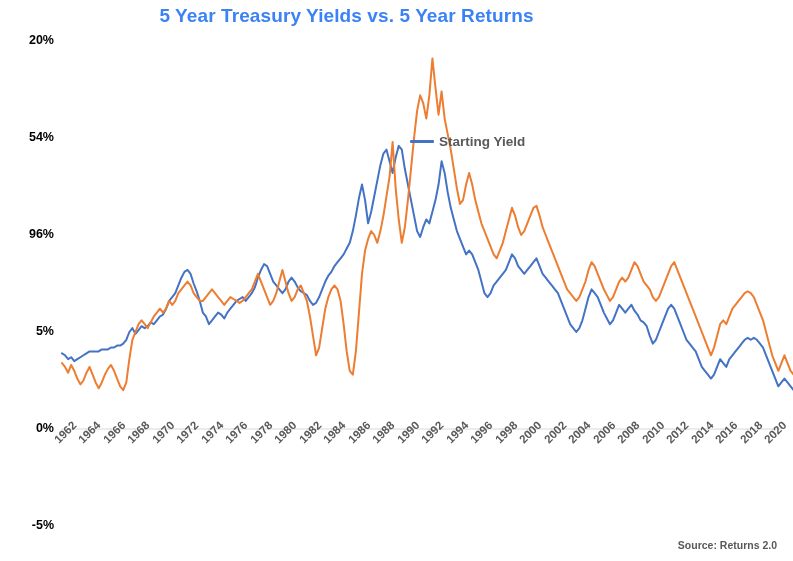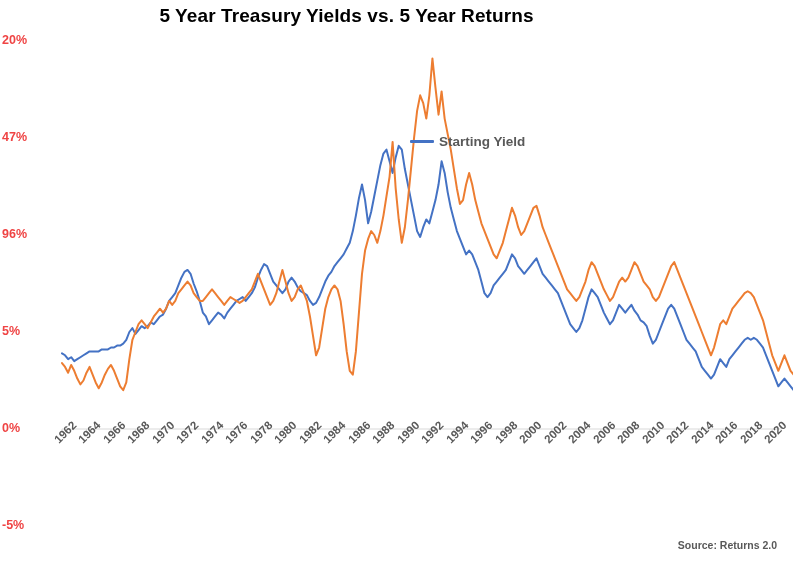--- a/index.html
+++ b/index.html
@@ -22,35 +22,35 @@
     height: 561px;
   }
   #chart-title {
     position: absolute;
     left: 0;
     top: 5px;
     width: 693px;
     text-align: center;
     font-size: 19px;
     font-weight: bold;
-    color: #000000;
+    color: #3b82f6;
     letter-spacing: 0.1px;
   }
   #plot-svg {
     position: absolute;
     left: 0;
     top: 0;
   }
   .ytick-label {
     position: absolute;
     width: 52px;
-    text-align: left;
+    text-align: right;
     font-size: 12.5px;
     font-weight: bold;
-    color: #ef4444;
+    color: #000000;
   }
   .xtick-label {
     position: absolute;
     font-size: 11.5px;
     font-weight: bold;
     color: #595959;
     transform-origin: left top;
     transform: rotate(-45deg);
     white-space: nowrap;
   }
@@ -127,21 +127,21 @@
         <line x1="772.2040816326536" x2="772.2040816326536" y1="429" y2="433" stroke="#d9d9d9" stroke-width="1"></line>
       </g>
     <g id="series-layer">
         <polyline points="62.00,353.34 65.06,355.28 68.12,359.16 71.18,357.22 74.24,361.10 77.31,359.16 80.37,357.22 83.43,355.28 86.49,353.34 89.55,351.40 92.61,351.40 95.67,351.40 98.73,351.40 101.80,349.46 104.86,349.46 107.92,349.46 110.98,347.52 114.04,347.52 117.10,345.58 120.16,345.58 123.22,343.64 126.29,339.76 129.35,332.00 132.41,328.12 135.47,333.94 138.53,330.06 141.59,326.18 144.65,328.12 147.71,326.18 150.78,322.30 153.84,324.24 156.90,320.36 159.96,316.48 163.02,314.54 166.08,308.72 169.14,300.96 172.20,297.08 175.27,293.20 178.33,285.44 181.39,277.68 184.45,271.86 187.51,269.92 190.57,273.80 193.63,283.50 196.69,291.26 199.76,300.96 202.82,312.60 205.88,316.48 208.94,324.24 212.00,320.36 215.06,316.48 218.12,312.60 221.18,314.54 224.24,318.42 227.31,312.60 230.37,308.72 233.43,304.84 236.49,300.96 239.55,299.02 242.61,297.08 245.67,300.96 248.73,297.08 251.80,293.20 254.86,287.38 257.92,277.68 260.98,269.92 264.04,264.10 267.10,266.04 270.16,273.80 273.22,281.56 276.29,285.44 279.35,289.32 282.41,293.20 285.47,289.32 288.53,281.56 291.59,277.68 294.65,281.56 297.71,287.38 300.78,291.26 303.84,293.20 306.90,295.14 309.96,300.96 313.02,304.84 316.08,302.90 319.14,297.08 322.20,289.32 325.27,281.56 328.33,275.74 331.39,271.86 334.45,266.04 337.51,262.16 340.57,258.28 343.63,254.40 346.69,248.58 349.76,242.76 352.82,231.12 355.88,215.60 358.94,198.14 362.00,184.56 365.06,200.08 368.12,223.36 371.18,211.72 374.24,196.20 377.31,180.68 380.37,165.16 383.43,153.52 386.49,149.64 389.55,161.28 392.61,172.92 395.67,157.40 398.73,145.76 401.80,149.64 404.86,169.04 407.92,184.56 410.98,200.08 414.04,215.60 417.10,231.12 420.16,236.94 423.22,227.24 426.29,219.48 429.35,223.36 432.41,211.72 435.47,200.08 438.53,184.56 441.59,161.28 444.65,172.92 447.71,192.32 450.78,207.84 453.84,219.48 456.90,231.12 459.96,238.88 463.02,246.64 466.08,254.40 469.14,250.52 472.20,254.40 475.27,262.16 478.33,269.92 481.39,281.56 484.45,293.20 487.51,297.08 490.57,293.20 493.63,285.44 496.69,281.56 499.76,277.68 502.82,273.80 505.88,269.92 508.94,262.16 512.00,254.40 515.06,258.28 518.12,266.04 521.18,269.92 524.24,273.80 527.31,269.92 530.37,266.04 533.43,262.16 536.49,258.28 539.55,266.04 542.61,273.80 545.67,277.68 548.73,281.56 551.80,285.44 554.86,289.32 557.92,293.20 560.98,300.96 564.04,308.72 567.10,316.48 570.16,324.24 573.22,328.12 576.29,332.00 579.35,328.12 582.41,320.36 585.47,308.72 588.53,297.08 591.59,289.32 594.65,293.20 597.71,297.08 600.78,304.84 603.84,312.60 606.90,318.42 609.96,324.24 613.02,320.36 616.08,312.60 619.14,304.84 622.20,308.72 625.27,312.60 628.33,308.72 631.39,304.84 634.45,310.66 637.51,314.54 640.57,320.36 643.63,322.30 646.69,326.18 649.76,335.88 652.82,343.64 655.88,339.76 658.94,332.00 662.00,324.24 665.06,316.48 668.12,308.72 671.18,304.84 674.24,308.72 677.31,316.48 680.37,324.24 683.43,332.00 686.49,339.76 689.55,343.64 692.61,347.52 695.67,351.40 698.73,359.16 701.80,366.92 704.86,370.80 707.92,374.68 710.98,378.56 714.04,374.68 717.10,366.92 720.16,359.16 723.22,363.04 726.29,366.92 729.35,359.16 732.41,355.28 735.47,351.40 738.53,347.52 741.59,343.64 744.65,339.76 747.71,337.82 750.78,339.76 753.84,337.82 756.90,339.76 759.96,343.64 763.02,347.52 766.08,355.28 769.14,363.04 772.20,370.80 775.27,378.56 778.33,386.32 781.39,382.44 784.45,378.56 787.51,382.44 790.57,386.32 793.63,390.20 796.69,394.08 799.76,386.32 802.82,382.44 805.88,390.20 808.94,396.02 812.00,401.84 815.06,407.66 818.12,411.54 821.18,413.48 824.24,415.42 827.31,413.48 830.37,411.54 833.43,413.48 836.49,415.42 839.55,411.54 842.61,405.72 845.67,399.90 848.73,396.02 851.80,397.96 854.86,396.02 857.92,392.14 860.98,388.26 864.04,390.20 867.10,394.08 870.16,399.90 873.22,403.78 876.29,405.72 879.35,401.84 882.41,396.02 885.47,392.14 888.53,388.26 891.59,390.20 894.65,394.08 897.71,392.14 900.78,388.26 903.84,384.38 906.90,380.50 909.96,376.62 913.02,372.74 916.08,370.80 919.14,374.68 922.20,378.56 925.27,382.44 928.33,386.32 931.39,392.14 934.45,397.96 937.51,401.84 940.57,399.90 943.63,397.96 946.69,401.84 949.76,411.54 952.82,419.30 955.88,423.18 958.94,423.18" fill="none" stroke="#4472C4" stroke-width="2" stroke-linejoin="round" stroke-linecap="round"></polyline>
         <polyline points="62.00,363.04 65.06,366.92 68.12,372.74 71.18,364.98 74.24,370.80 77.31,378.56 80.37,384.38 83.43,380.50 86.49,372.74 89.55,366.92 92.61,374.68 95.67,382.44 98.73,388.26 101.80,382.44 104.86,374.68 107.92,368.86 110.98,364.98 114.04,370.80 117.10,378.56 120.16,386.32 123.22,390.20 126.29,382.44 129.35,359.16 132.41,339.76 135.47,332.00 138.53,324.24 141.59,320.36 144.65,324.24 147.71,328.12 150.78,322.30 153.84,316.48 156.90,312.60 159.96,308.72 163.02,312.60 166.08,308.72 169.14,300.96 172.20,304.84 175.27,300.96 178.33,293.20 181.39,289.32 184.45,285.44 187.51,281.56 190.57,285.44 193.63,293.20 196.69,297.08 199.76,300.96 202.82,300.96 205.88,297.08 208.94,293.20 212.00,289.32 215.06,293.20 218.12,297.08 221.18,300.96 224.24,304.84 227.31,300.96 230.37,297.08 233.43,299.02 236.49,300.96 239.55,302.90 242.61,300.96 245.67,297.08 248.73,293.20 251.80,289.32 254.86,281.56 257.92,273.80 260.98,281.56 264.04,289.32 267.10,297.08 270.16,304.84 273.22,300.96 276.29,293.20 279.35,281.56 282.41,269.92 285.47,281.56 288.53,293.20 291.59,300.96 294.65,297.08 297.71,289.32 300.78,285.44 303.84,293.20 306.90,300.96 309.96,316.48 313.02,335.88 316.08,355.28 319.14,347.52 322.20,328.12 325.27,308.72 328.33,297.08 331.39,289.32 334.45,285.44 337.51,289.32 340.57,300.96 343.63,324.24 346.69,351.40 349.76,370.80 352.82,374.68 355.88,351.40 358.94,312.60 362.00,273.80 365.06,250.52 368.12,238.88 371.18,231.12 374.24,235.00 377.31,242.76 380.37,231.12 383.43,215.60 386.49,196.20 389.55,176.80 392.61,141.88 395.67,188.44 398.73,219.48 401.80,242.76 404.86,227.24 407.92,200.08 410.98,169.04 414.04,138.00 417.10,110.84 420.16,95.32 423.22,103.08 426.29,118.60 429.35,95.32 432.41,58.46 435.47,87.56 438.53,114.72 441.59,91.44 444.65,118.60 447.71,134.12 450.78,149.64 453.84,169.04 456.90,188.44 459.96,203.96 463.02,200.08 466.08,184.56 469.14,172.92 472.20,184.56 475.27,200.08 478.33,211.72 481.39,223.36 484.45,231.12 487.51,238.88 490.57,246.64 493.63,254.40 496.69,258.28 499.76,250.52 502.82,242.76 505.88,231.12 508.94,219.48 512.00,207.84 515.06,215.60 518.12,227.24 521.18,235.00 524.24,231.12 527.31,223.36 530.37,215.60 533.43,207.84 536.49,205.90 539.55,215.60 542.61,227.24 545.67,235.00 548.73,242.76 551.80,250.52 554.86,258.28 557.92,266.04 560.98,273.80 564.04,281.56 567.10,289.32 570.16,293.20 573.22,297.08 576.29,300.96 579.35,297.08 582.41,289.32 585.47,281.56 588.53,269.92 591.59,262.16 594.65,266.04 597.71,273.80 600.78,281.56 603.84,289.32 606.90,295.14 609.96,300.96 613.02,297.08 616.08,289.32 619.14,281.56 622.20,277.68 625.27,281.56 628.33,277.68 631.39,269.92 634.45,262.16 637.51,266.04 640.57,273.80 643.63,281.56 646.69,285.44 649.76,289.32 652.82,297.08 655.88,300.96 658.94,297.08 662.00,289.32 665.06,281.56 668.12,273.80 671.18,266.04 674.24,262.16 677.31,269.92 680.37,277.68 683.43,285.44 686.49,293.20 689.55,300.96 692.61,308.72 695.67,316.48 698.73,324.24 701.80,332.00 704.86,339.76 707.92,347.52 710.98,355.28 714.04,347.52 717.10,335.88 720.16,324.24 723.22,320.36 726.29,324.24 729.35,316.48 732.41,308.72 735.47,304.84 738.53,300.96 741.59,297.08 744.65,293.20 747.71,291.26 750.78,293.20 753.84,297.08 756.90,304.84 759.96,312.60 763.02,320.36 766.08,332.00 769.14,343.64 772.20,355.28 775.27,363.04 778.33,370.80 781.39,363.04 784.45,355.28 787.51,363.04 790.57,370.80 793.63,374.68 796.69,378.56 799.76,382.44 802.82,386.32 805.88,390.20 808.94,394.08 812.00,397.96 815.06,401.84 818.12,405.72 821.18,409.60 824.24,411.54 827.31,409.60 830.37,405.72 833.43,409.60 836.49,413.48 839.55,409.60 842.61,401.84 845.67,394.08 848.73,386.32 851.80,374.68 854.86,363.04 857.92,355.28 860.98,347.52 864.04,343.64 867.10,347.52 870.16,355.28 873.22,363.04 876.29,370.80 879.35,378.56 882.41,386.32 885.47,382.44 888.53,378.56 891.59,386.32 894.65,394.08 897.71,390.20 900.78,386.32 903.84,394.08 906.90,401.84 909.96,405.72 913.02,397.96 916.08,394.08 919.14,401.84 922.20,409.60 925.27,417.36 928.33,425.12 931.39,432.88 934.45,440.64 937.51,448.40 940.57,452.28 943.63,456.16 946.69,460.04 949.76,463.92 952.82,467.80 955.88,471.68 958.94,475.56" fill="none" stroke="#ED7D31" stroke-width="2" stroke-linejoin="round" stroke-linecap="round"></polyline>
       </g>
   </svg>
 
   <div id="y-axis-labels">
       <div class="ytick-label" style="left: 2px; top: 33px;">20%</div>
-      <div class="ytick-label" style="left: 2px; top: 130px;">47%</div>
+      <div class="ytick-label" style="left: 2px; top: 130px;">54%</div>
       <div class="ytick-label" style="left: 2px; top: 227px;">96%</div>
       <div class="ytick-label" style="left: 2px; top: 324px;">5%</div>
       <div class="ytick-label" style="left: 2px; top: 421px;">0%</div>
       <div class="ytick-label" style="left: 2px; top: 518px;">-5%</div>
     </div>
   <div id="x-axis-labels">
       <div class="xtick-label" style="left: 52px; top: 437px;">1962</div>
       <div class="xtick-label" style="left: 76.4898px; top: 437px;">1964</div>
       <div class="xtick-label" style="left: 100.98px; top: 437px;">1966</div>
       <div class="xtick-label" style="left: 125.469px; top: 437px;">1968</div>

